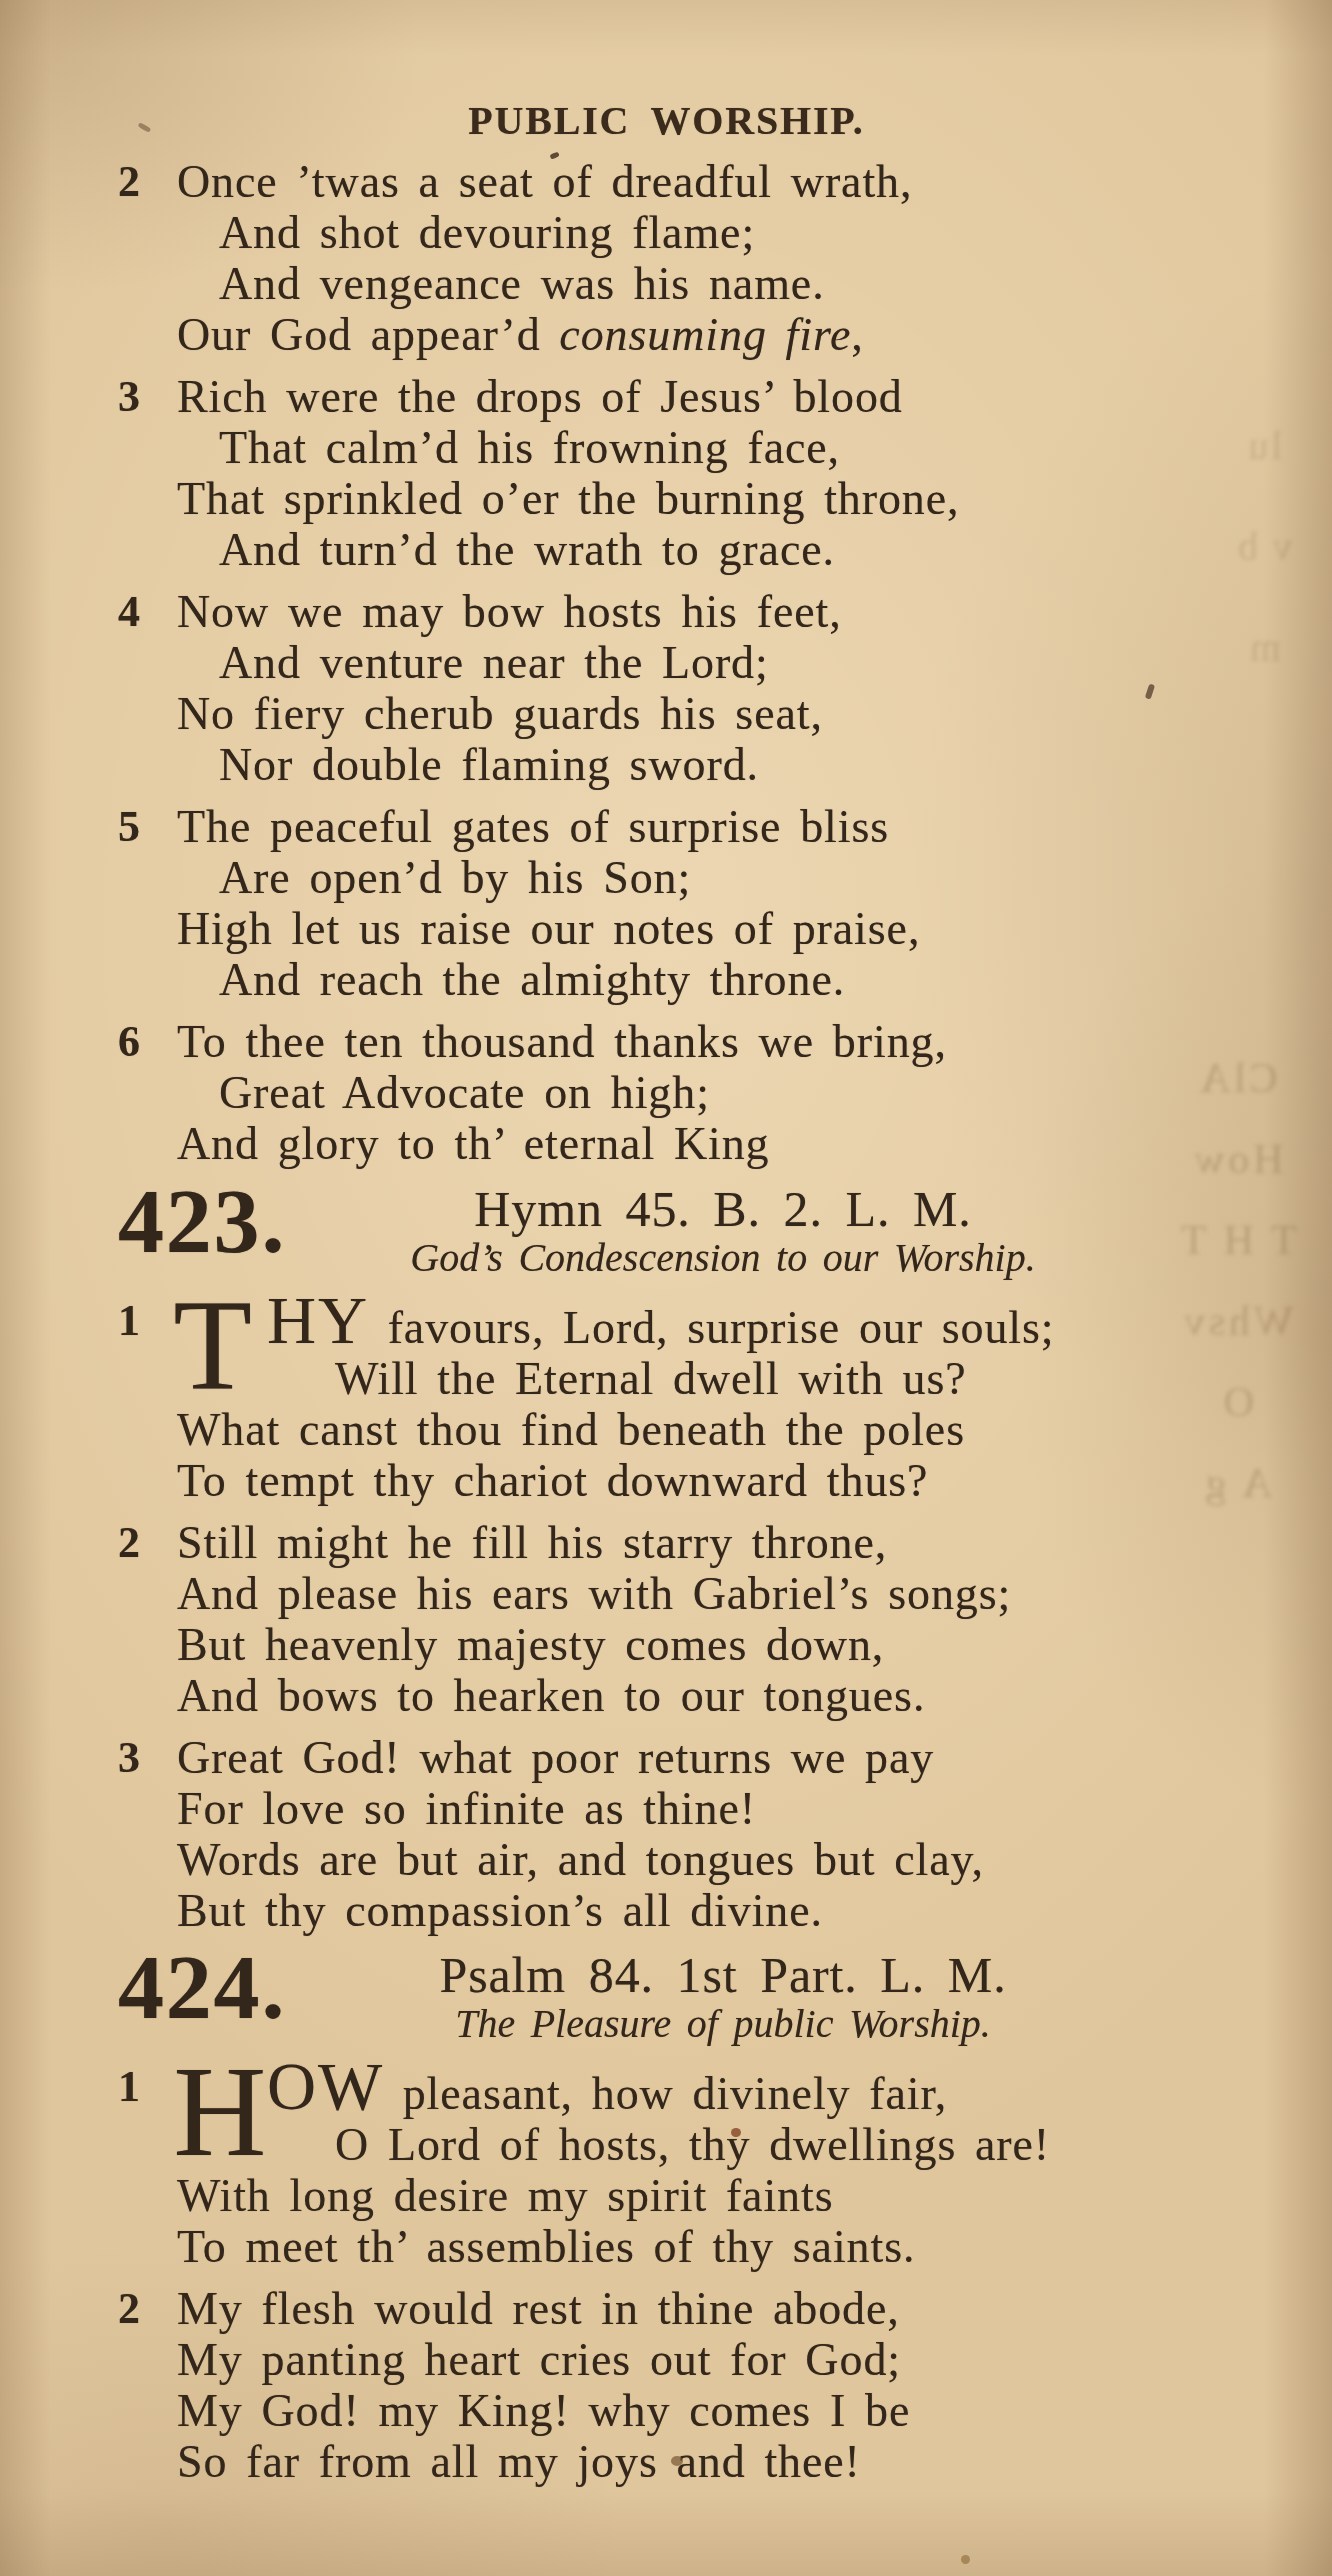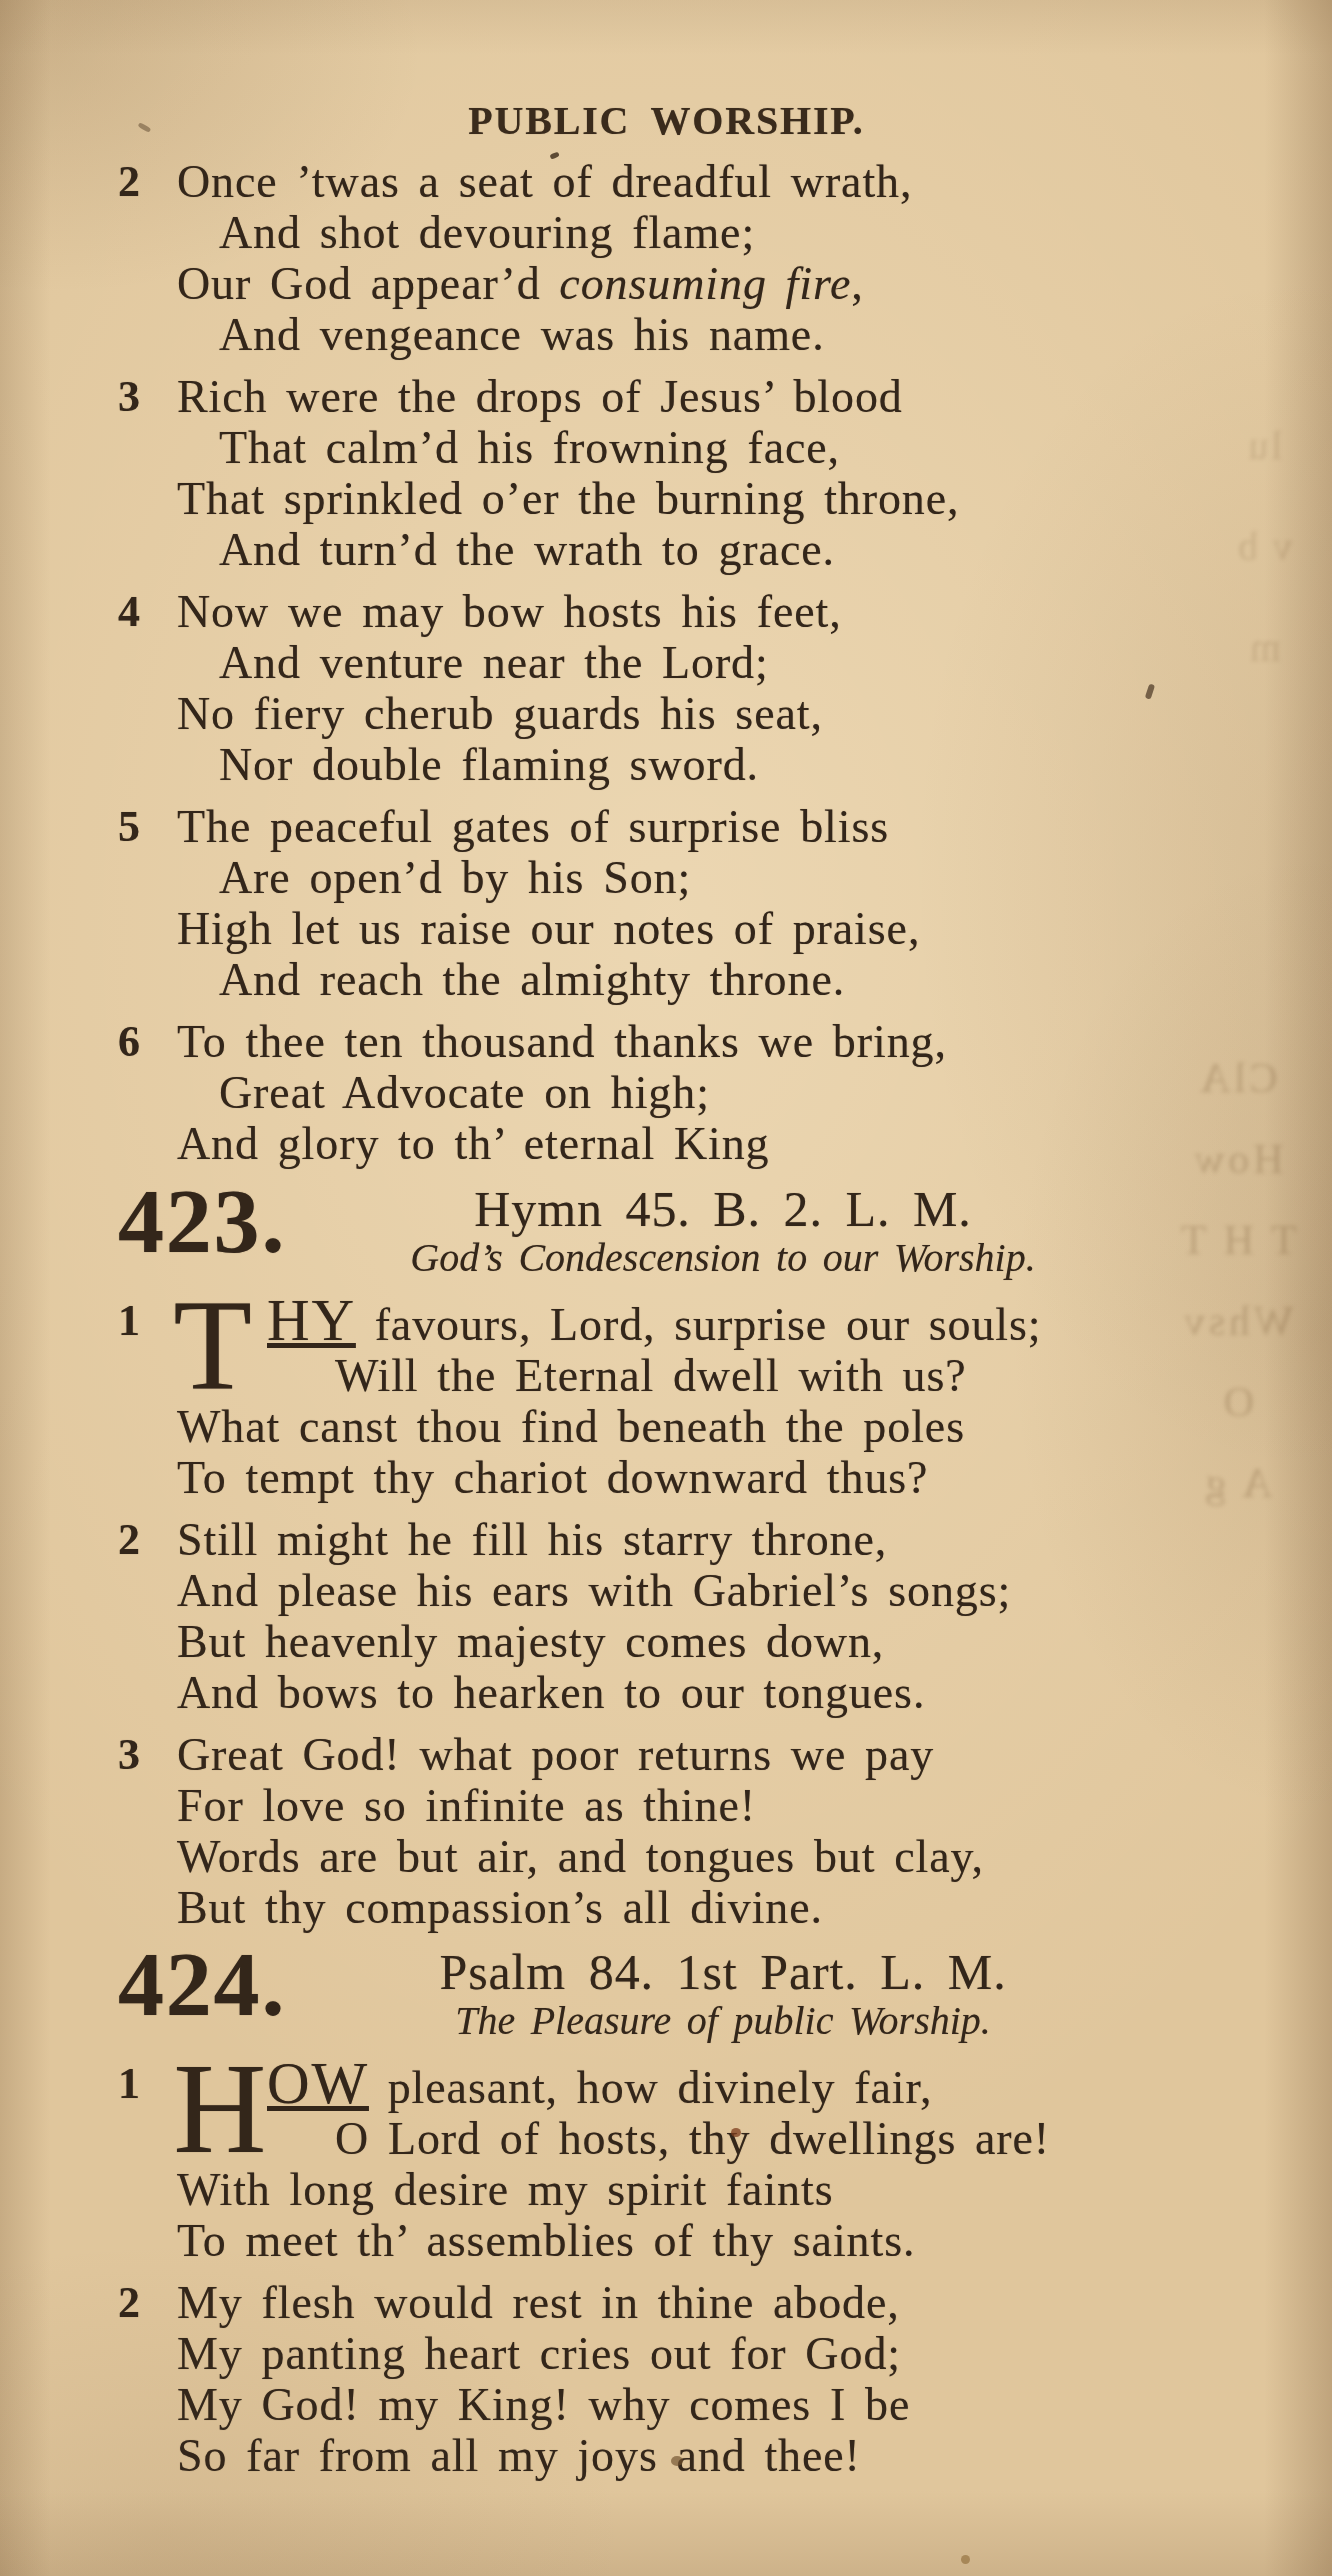--- a/index.html
+++ b/index.html
@@ -51,21 +51,21 @@
     font-size:40px;line-height:48px;font-style:italic;word-spacing:5.5px;
     text-shadow:0 0 0.9px rgba(45,32,18,.35);
   }
   .stanza.has-dropcap .lines{position:relative;}
   .dc-cap{
     position:absolute;left:-3.7px;top:3.7px;font-size:129px;line-height:94px;
     text-shadow:0 0 0.9px rgba(45,32,18,.5);
   }
   .dc-l1{padding-left:90px;}
   .dc-l2{padding-left:158px;}
-  .caprest{font-size:59px;letter-spacing:1.8px;text-decoration:underline;}
+  .caprest{font-size:68px;letter-spacing:1.8px;}
   
   .ghost{
     position:absolute;text-align:center;transform:scaleX(-1);
     color:rgba(125,95,58,.55);filter:blur(2.3px);pointer-events:none;
   }
   .ghost-main{right:3.7px;top:1038px;width:184px;font-size:42px;line-height:81px;letter-spacing:3.7px;opacity:.55;}
   .ghost-top{right:0px;top:395px;width:138px;font-size:39px;line-height:101px;letter-spacing:2.8px;opacity:.4;}
   .fleck{position:absolute;border-radius:50%;pointer-events:none;}
   .fleck-accent{left:550px;top:153px;width:9.2px;height:4.6px;background:rgba(60,42,24,.8);transform:rotate(-25deg);border-radius:40%;}
   .fleck-tick{left:1147px;top:684px;width:5.5px;height:14.7px;background:rgba(60,42,24,.65);transform:rotate(18deg);border-radius:2.8px;}
@@ -79,22 +79,22 @@
 
 <div class="page">
   <div class="running-head">PUBLIC WORSHIP.</div>
   <div class="content">
       <div class="hymn-section">
         <div class="stanza">
           <div class="vnum">2</div>
           <div class="lines">
             <div class="vline">Once ’twas a seat of dreadful wrath,</div>
             <div class="vline indent">And shot devouring flame;</div>
+            <div class="vline indent">And vengeance was his name.</div>
             <div class="vline">Our God appear’d <i>consuming fire</i>,</div>
-            <div class="vline indent">And vengeance was his name.</div>
           </div>
         </div>
         <div class="stanza">
           <div class="vnum">3</div>
           <div class="lines">
             <div class="vline">Rich were the drops of Jesus’ blood</div>
             <div class="vline indent">That calm’d his frowning face,</div>
             <div class="vline">That sprinkled o’er the burning throne,</div>
             <div class="vline indent">And turn’d the wrath to grace.</div>
           </div>

